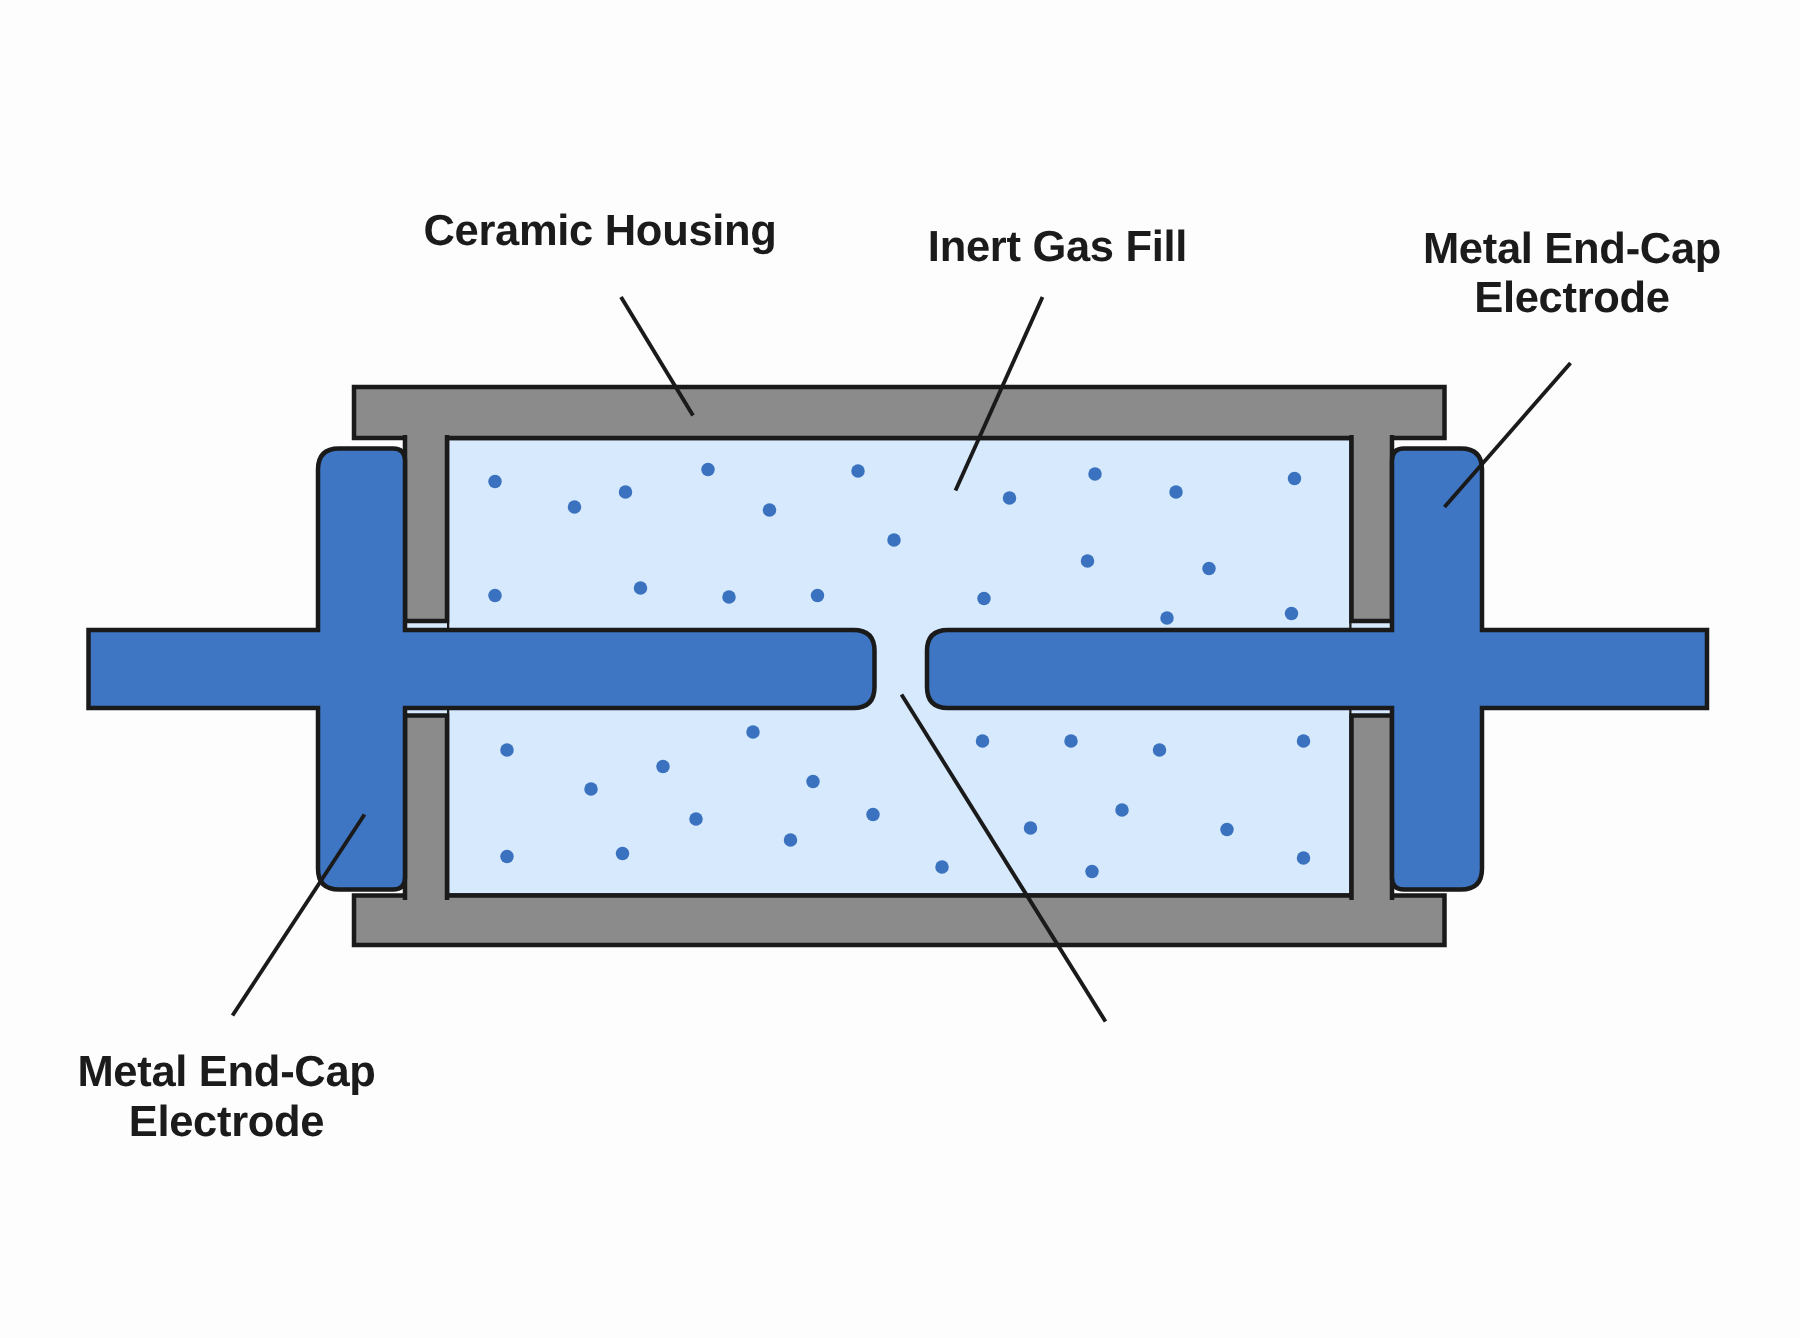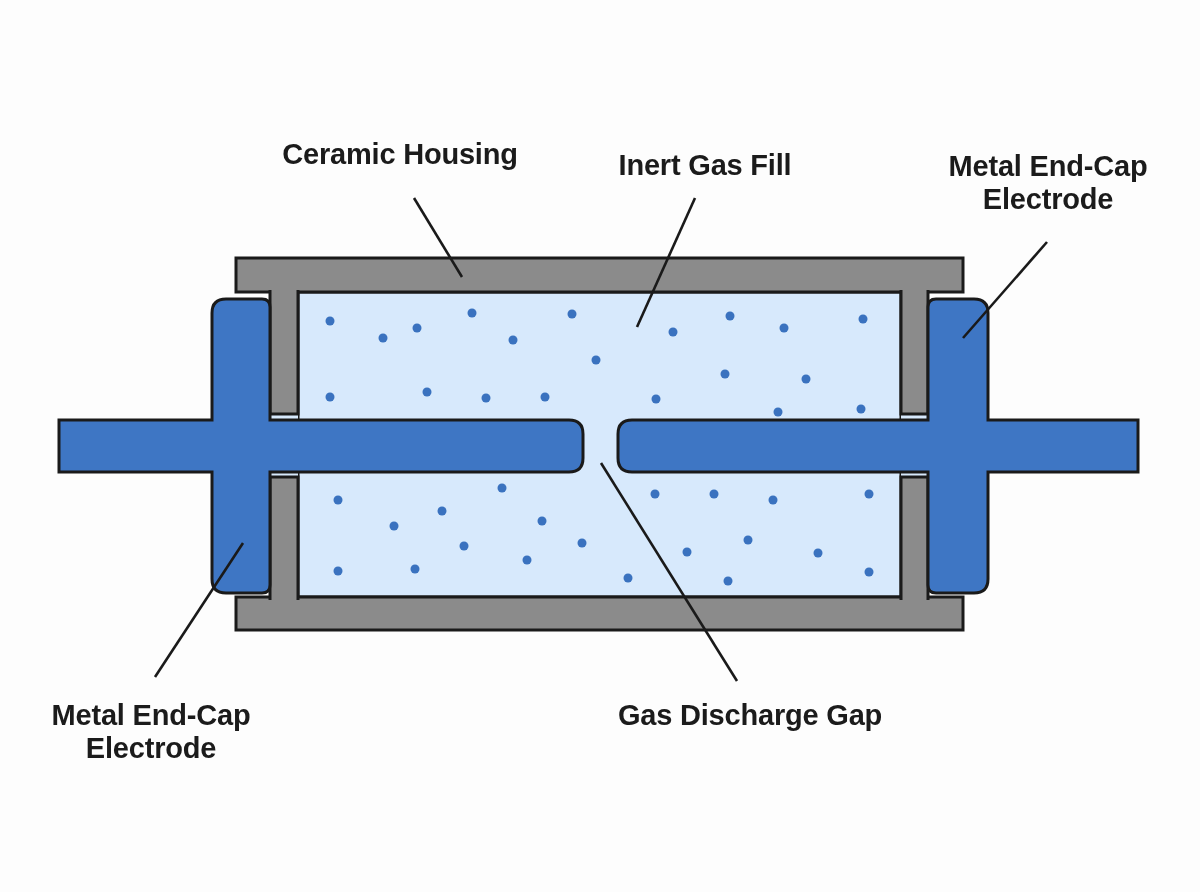--- a/index.html
+++ b/index.html
@@ -116,15 +116,14 @@
   <div class="label" style="left:1048px; top:150px">
     <div>Metal End-Cap</div>
     <div>Electrode</div>
   </div>
 
   <div class="label" style="left:151px; top:699px">
     <div>Metal End-Cap</div>
     <div>Electrode</div>
   </div>
 
-  <div class="label" style="left:750px; top:699px">Gas Discharge Gap</div>
 
 </div>
 
 </body></html>

